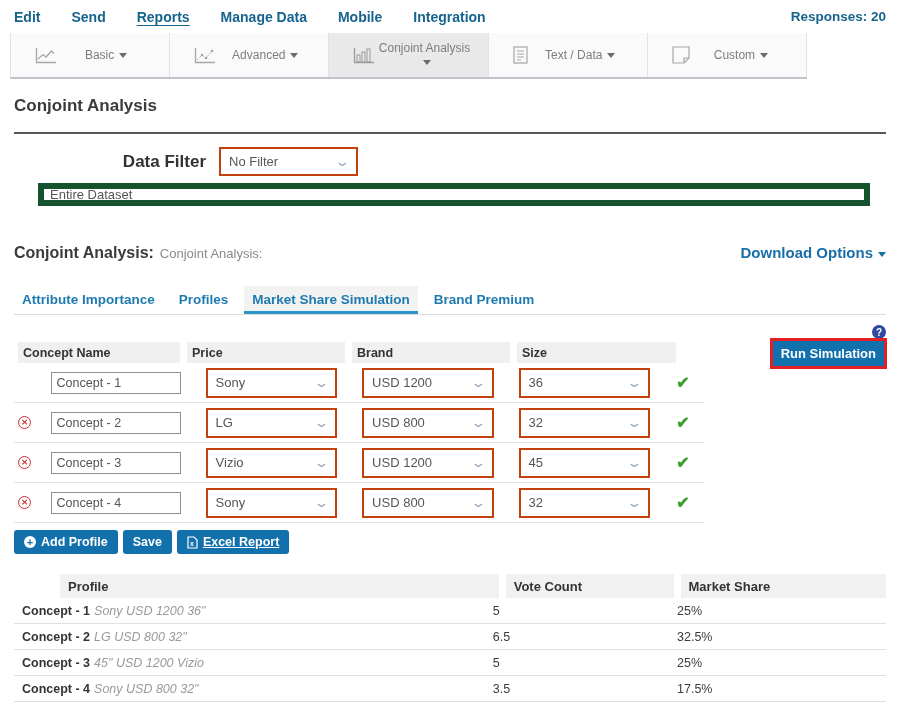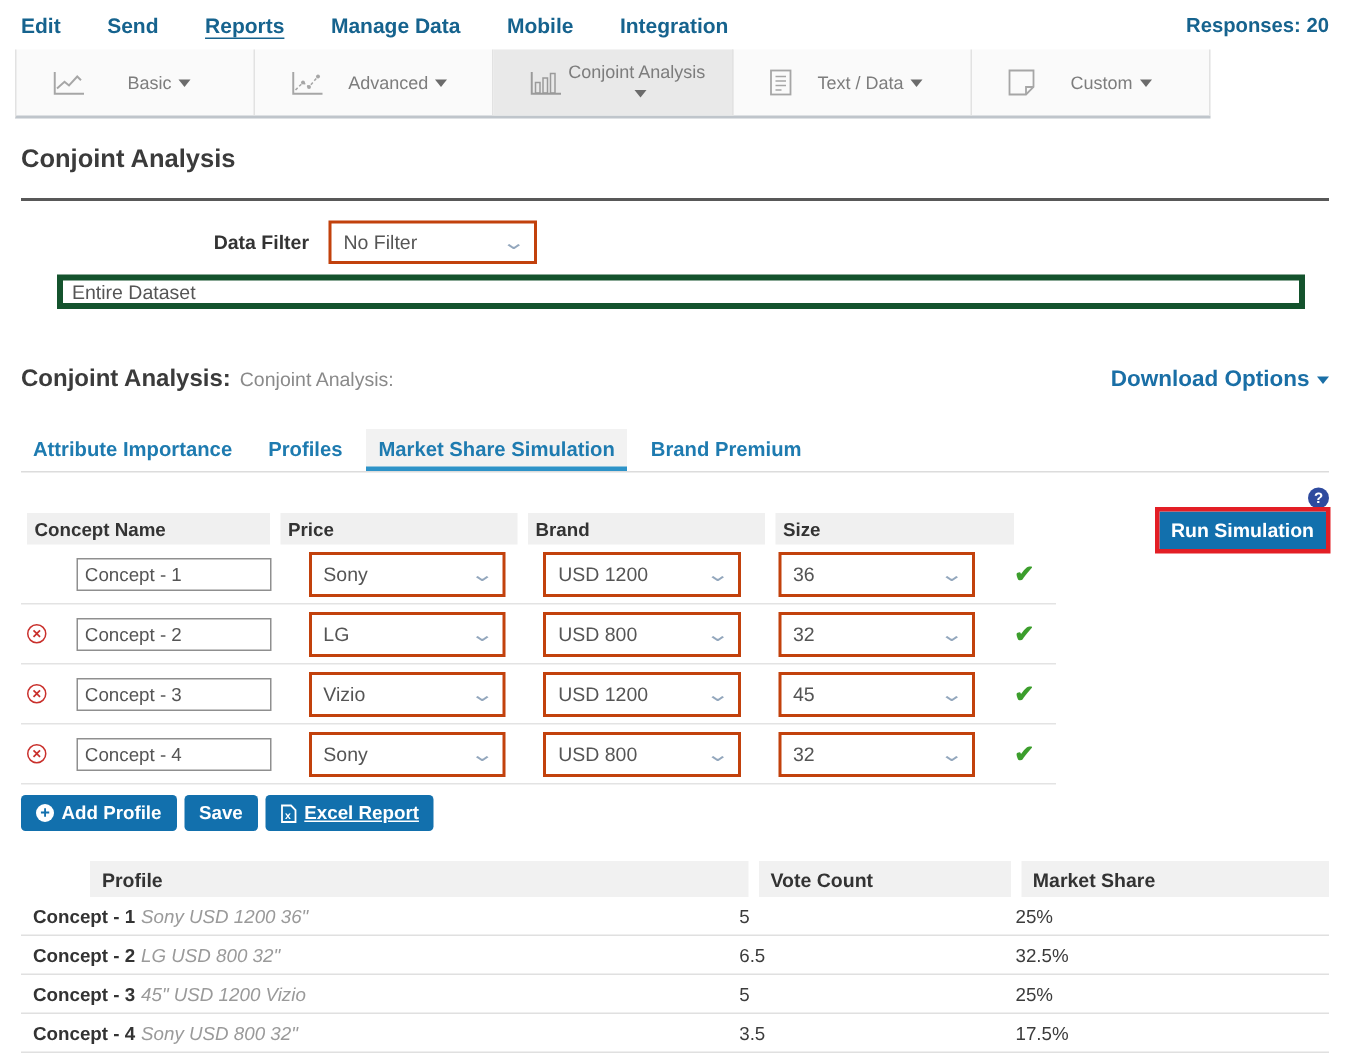--- a/index.html
+++ b/index.html
@@ -19,26 +19,26 @@
   .toolbar-tab .ticon { margin-left:24px; display:inline-flex; }
   .toolbar-tab .tlabel { flex:1; text-align:center; font-size:12px; color:#7d7d7d; padding-right:14px; }
   .caret { display:inline-block; width:0; height:0; border-left:4px solid transparent; border-right:4px solid transparent; border-top:5px solid #6b6b6b; vertical-align:middle; margin-left:5px; }
 
   
   .content { padding:0 14px; }
   h1.page-title { font-size:17px; font-weight:700; color:#3b3b3b; margin-top:17px; }
   .divider { border:none; border-top:2px solid #585858; margin-top:16px; }
 
   .filter-row { display:flex; align-items:center; margin-top:13px; }
-  .filter-label { width:205px; text-align:right; font-size:13px; font-weight:700; color:#333; padding-right:13px; }
+  .filter-label { width:205px; text-align:right; font-size:17px; font-weight:700; color:#333; padding-right:13px; }
   .selectbox { position:relative; display:flex; align-items:center; border:2px solid #c2410c; background:#fff; height:29px; font-size:13px; color:#555; padding:0 8px; cursor:pointer; }
   .selectbox .chev { margin-left:auto; color:#93a7bd; font-size:13px; transform:scaleX(1.5); }
   .filter-select { width:139px; }
 
-  .dataset-input { display:block; margin:7px 0 0 24px; width:832px; height:23px; border:4px solid #14532d; font-size:13px; color:#555; padding:0 6px; font-family:"Liberation Sans", sans-serif; }
+  .dataset-input { display:block; margin:7px 0 0 24px; width:832px; height:23px; border:6px solid #14532d; font-size:13px; color:#555; padding:0 6px; font-family:"Liberation Sans", sans-serif; }
 
   .section-row { display:flex; align-items:baseline; margin-top:38px; }
   .section-title { font-size:16px; font-weight:700; color:#3b3b3b; }
   .section-sub { font-size:13px; color:#8a8a8a; margin-left:6px; }
   .download { margin-left:auto; font-size:15px; font-weight:700; color:#1a6fa6; cursor:pointer; }
   .download .caret { border-top-color:#1a6fa6; }
 
   
   .rtabs { display:flex; align-items:flex-end; margin-top:24px; border-bottom:1px solid #dcdcdc; }
   .rtab { font-size:13.5px; font-weight:700; color:#1e7bb0; padding:6px 8px 7px; margin-right:8px; cursor:pointer; }

